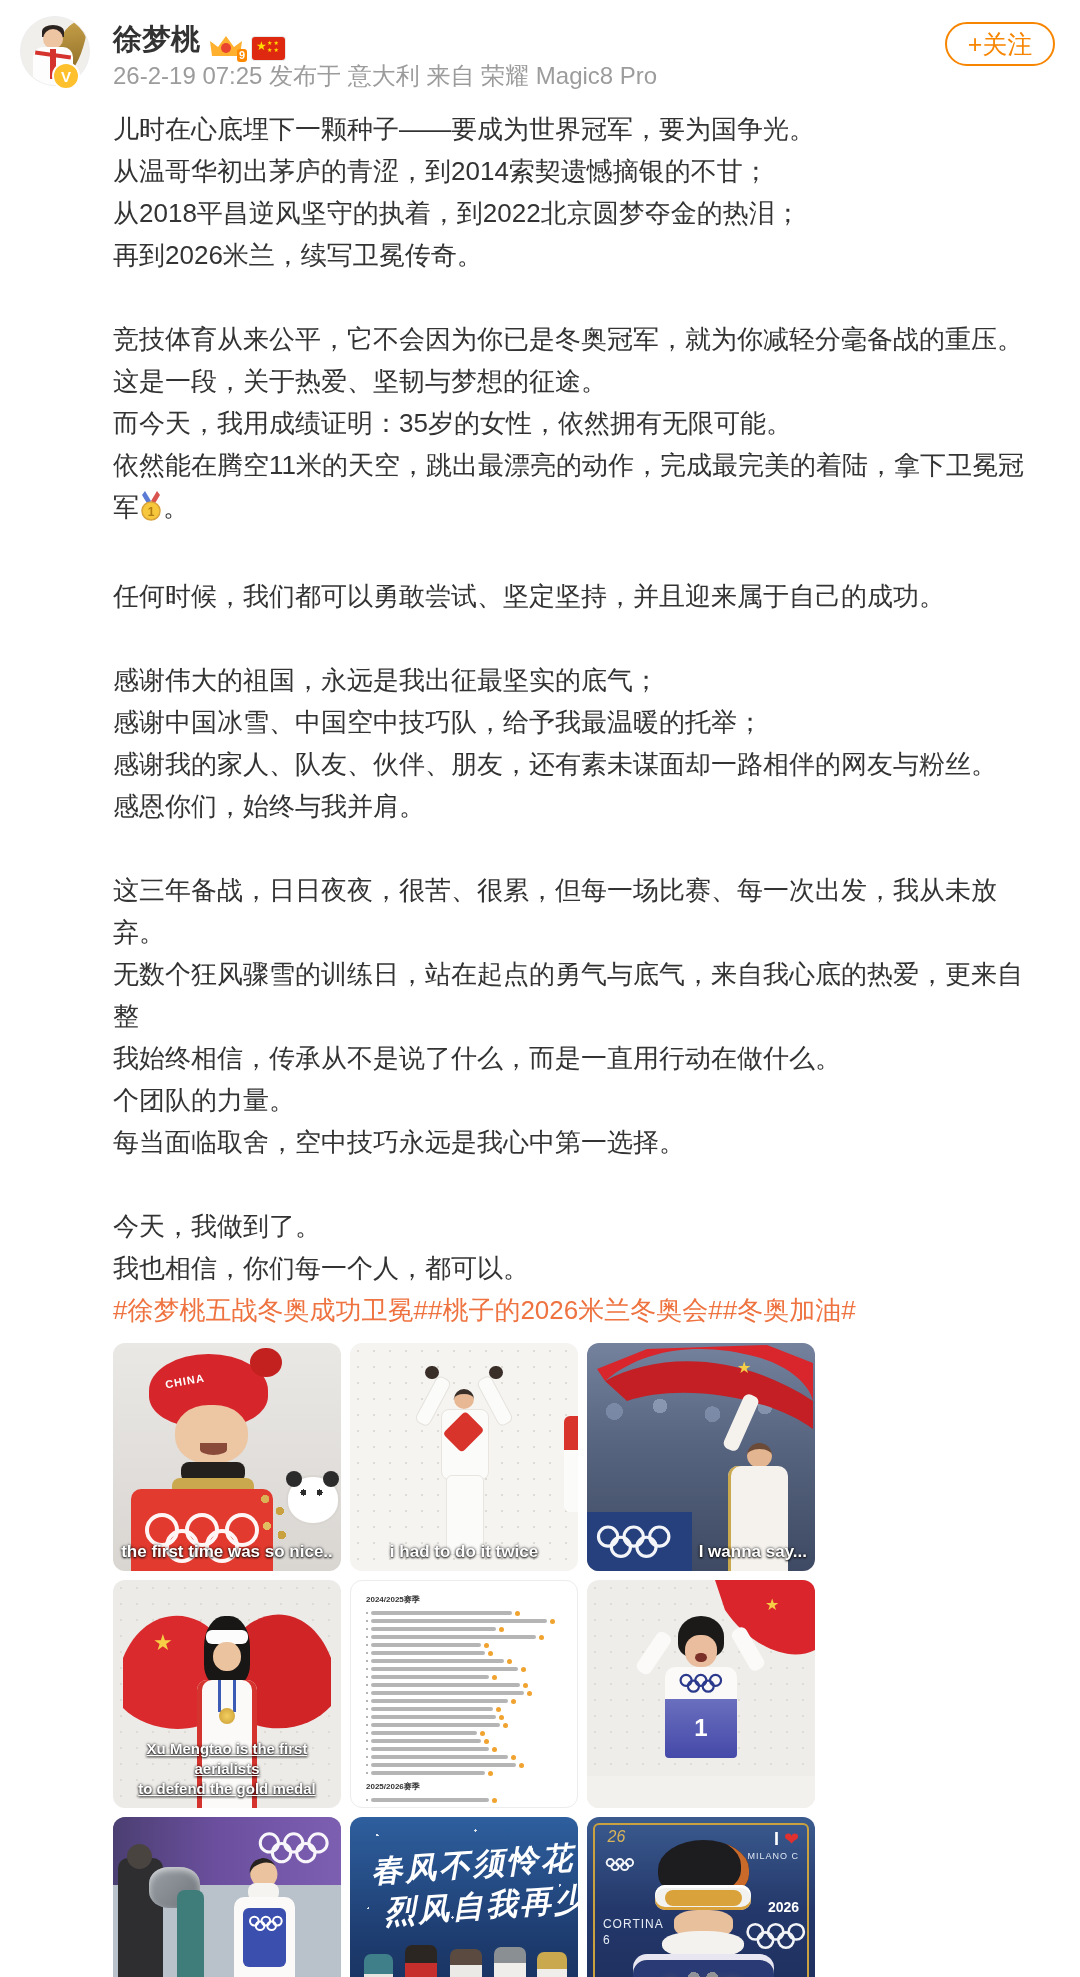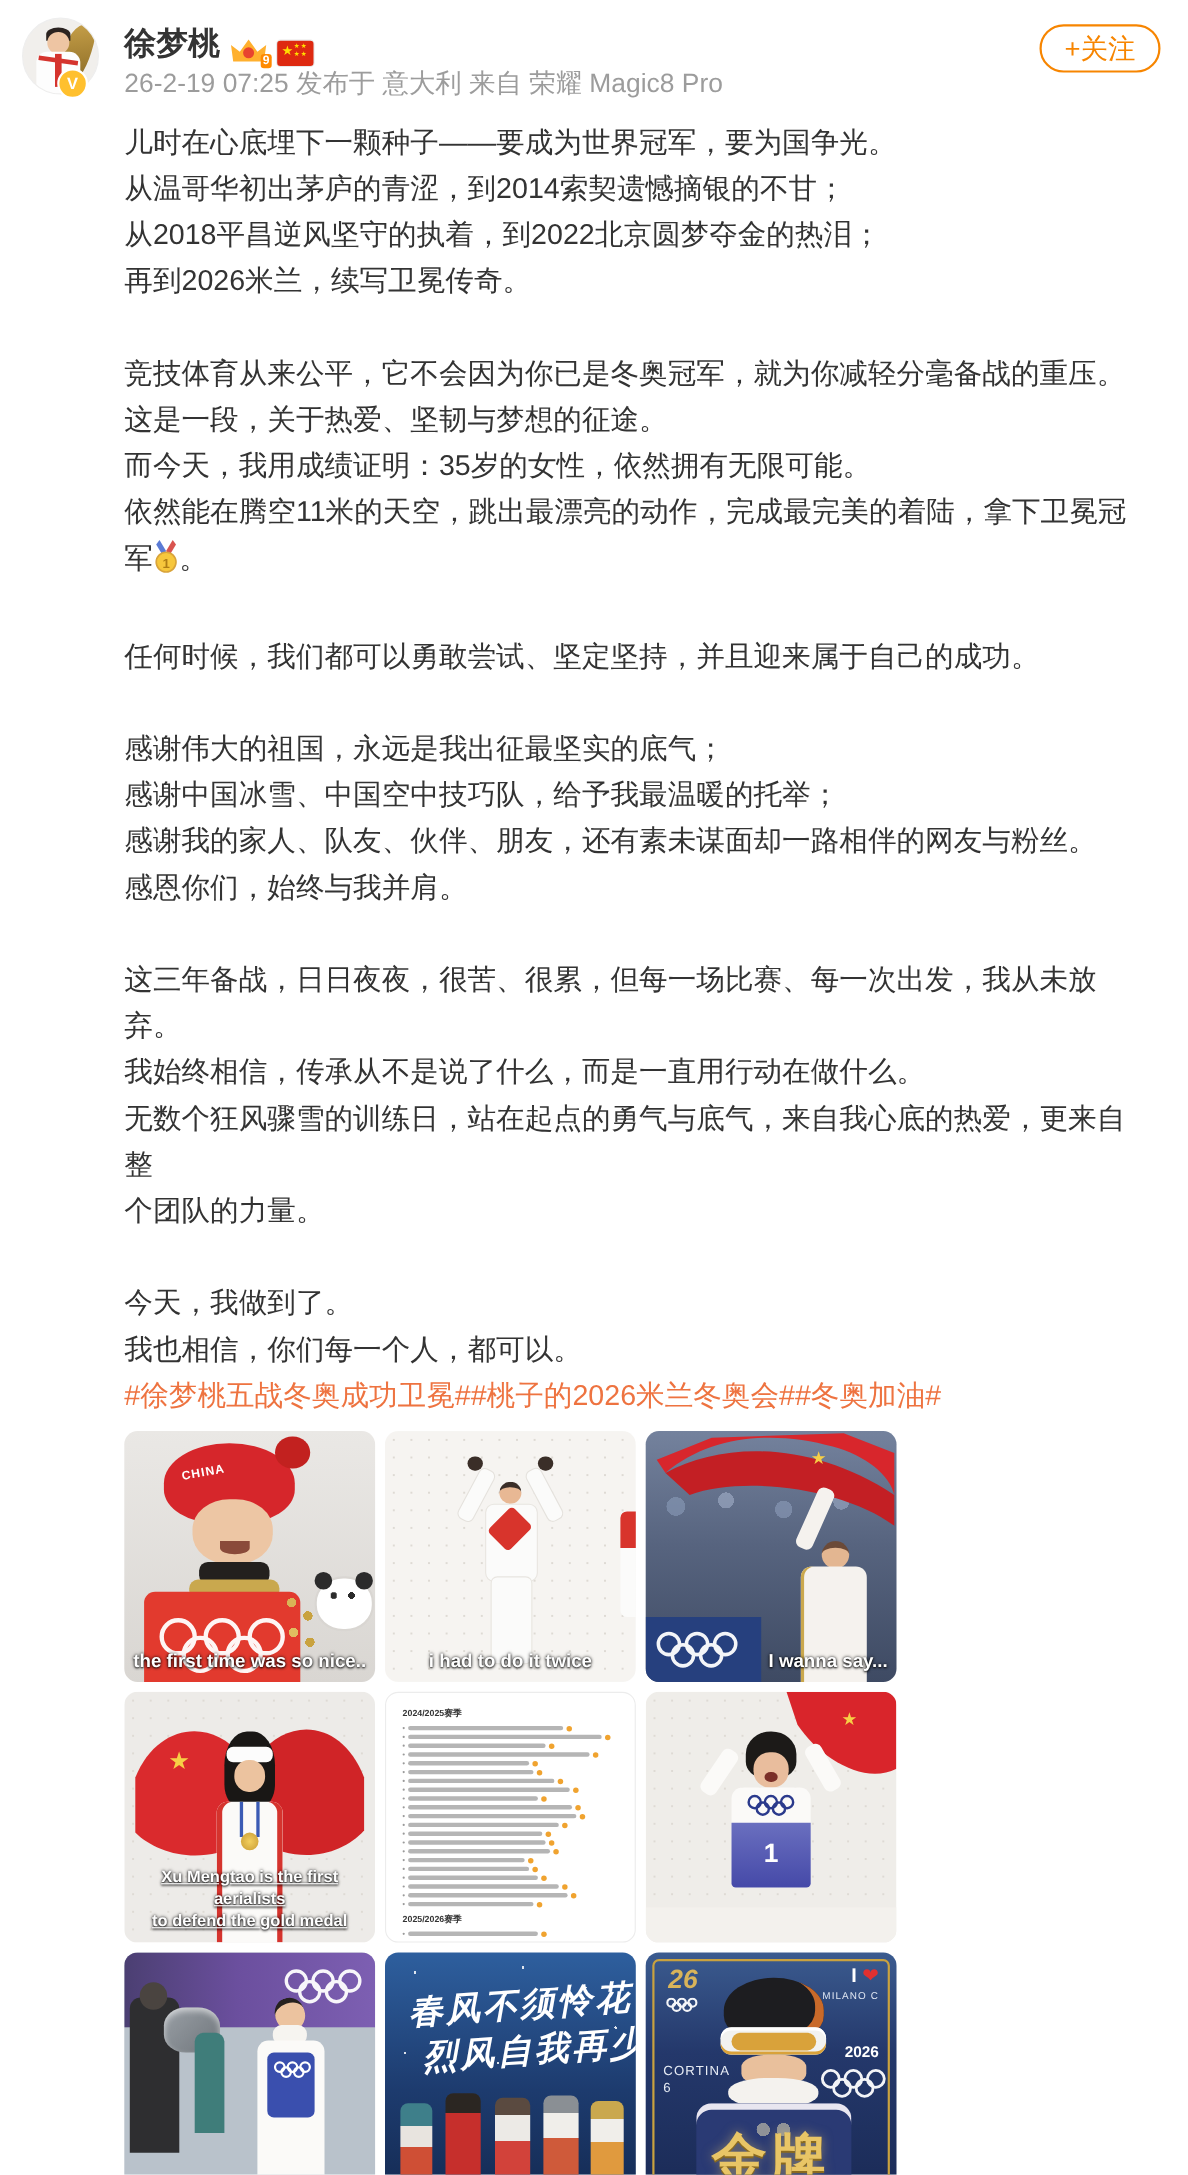--- a/index.html
+++ b/index.html
@@ -110,23 +110,24 @@
             </svg></span><span>。</span></div>
         <div class="tline blank"></div>
         <div class="tline"><span>任何时候，我们都可以勇敢尝试、坚定坚持，并且迎来属于自己的成功。</span></div>
         <div class="tline blank"></div>
         <div class="tline"><span>感谢伟大的祖国，永远是我出征最坚实的底气；</span></div>
         <div class="tline"><span>感谢中国冰雪、中国空中技巧队，给予我最温暖的托举；</span></div>
         <div class="tline"><span>感谢我的家人、队友、伙伴、朋友，还有素未谋面却一路相伴的网友与粉丝。</span></div>
         <div class="tline"><span>感恩你们，始终与我并肩。</span></div>
         <div class="tline blank"></div>
         <div class="tline"><span>这三年备战，日日夜夜，很苦、很累，但每一场比赛、每一次出发，我从未放弃。</span></div>
+        <div class="tline"><span>无数个狂风骤雪的训练日，站在起点的勇气与底气，来自我心底的热爱，更来自整</span></div>
         <div class="tline"><span>我始终相信，传承从不是说了什么，而是一直用行动在做什么。</span></div>
-        <div class="tline"><span>无数个狂风骤雪的训练日，站在起点的勇气与底气，来自我心底的热爱，更来自整</span></div>
         <div class="tline"><span>个团队的力量。</span></div>
+        <div class="tline"><span>每当面临取舍，空中技巧永远是我心中第一选择。</span></div>
         <div class="tline blank"></div>
         <div class="tline"><span>今天，我做到了。</span></div>
         <div class="tline"><span>我也相信，你们每一个人，都可以。</span></div>
       </div>
     <div class="hashtag-line" id="hashtag-line"><span>#徐梦桃五战冬奥成功卫冕#</span><span>#桃子的2026米兰冬奥会#</span><span>#冬奥加油#</span></div>
   </div>
 
   <div class="grid">
 
     <div class="cell" style="background:linear-gradient(#eae8e5,#d9d6d2);">
@@ -390,21 +391,21 @@
 
       <span class="abs" style="left:6%;bottom:8%;width:13%;height:32%;background:linear-gradient(#3e7f8a 28%,#e8e4df 28%,#e8e4df 55%,#cf4f35 55%);border-radius:7px 7px 0 0;"></span>
       <span class="abs" style="left:24%;bottom:8%;width:14%;height:36%;background:linear-gradient(#2b2622 22%,#c62f2c 22%);border-radius:7px 7px 0 0;"></span>
       <span class="abs" style="left:44%;bottom:8%;width:14%;height:34%;background:linear-gradient(#5a4a40 20%,#eceae6 20%,#eceae6 50%,#d2423a 50%);border-radius:7px 7px 0 0;"></span>
       <span class="abs" style="left:63%;bottom:8%;width:14%;height:35%;background:linear-gradient(#8a8f94 20%,#f0eeea 20%,#f0eeea 48%,#cf5a3a 48%);border-radius:7px 7px 0 0;"></span>
       <span class="abs" style="left:82%;bottom:8%;width:13%;height:33%;background:linear-gradient(#caa84e 22%,#f0eeea 22%,#f0eeea 50%,#e09a3e 50%);border-radius:7px 7px 0 0;"></span>
     </div>
 
     <div class="cell" style="background:linear-gradient(180deg,#3b5b8f 0%,#24386b 40%,#1a2a55 100%);">
       <span class="abs" style="left:6px;top:6px;right:6px;bottom:6px;border:2px solid #c9a23f;border-radius:6px;"></span>
-      <div class="abs" style="left:9%;top:5%;color:#d9b45a;font-size:24px;font-weight:700;font-style:italic;">26</div>
+      <div class="abs" style="left:9%;top:5%;color:#d9b45a;font-size:16px;font-weight:400;font-style:italic;">26</div>
       <svg class="abs rings" style="left:8%;top:18%;" width="30" height="14" viewBox="0 0 125 56">
         <g fill="none" stroke="#fff" stroke-width="8">
           <circle cx="22" cy="18" r="15"></circle>
             <circle cx="62" cy="18" r="15"></circle>
             <circle cx="102" cy="18" r="15"></circle>
           <circle cx="42" cy="34" r="15"></circle>
             <circle cx="82" cy="34" r="15"></circle>
         </g>
       </svg>
       <div class="abs" style="right:7%;top:5%;color:#fff;font-size:18px;font-weight:bold;text-align:right;">

